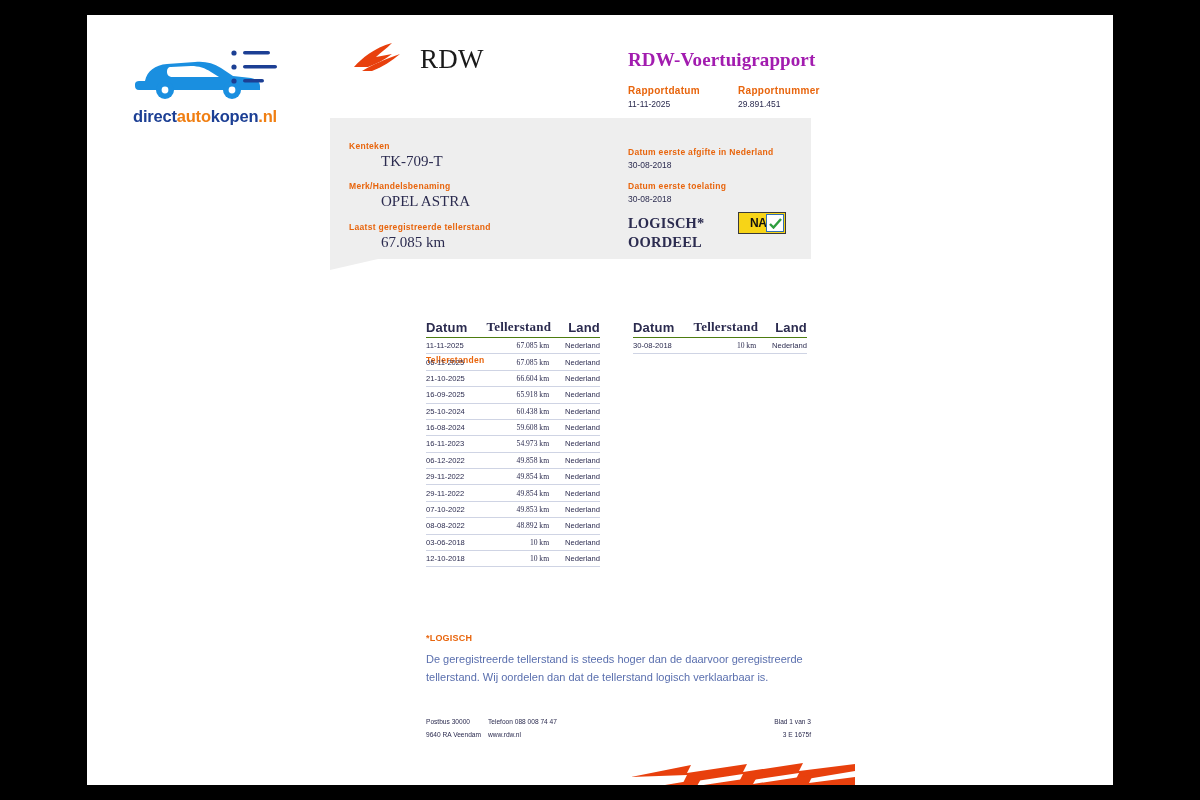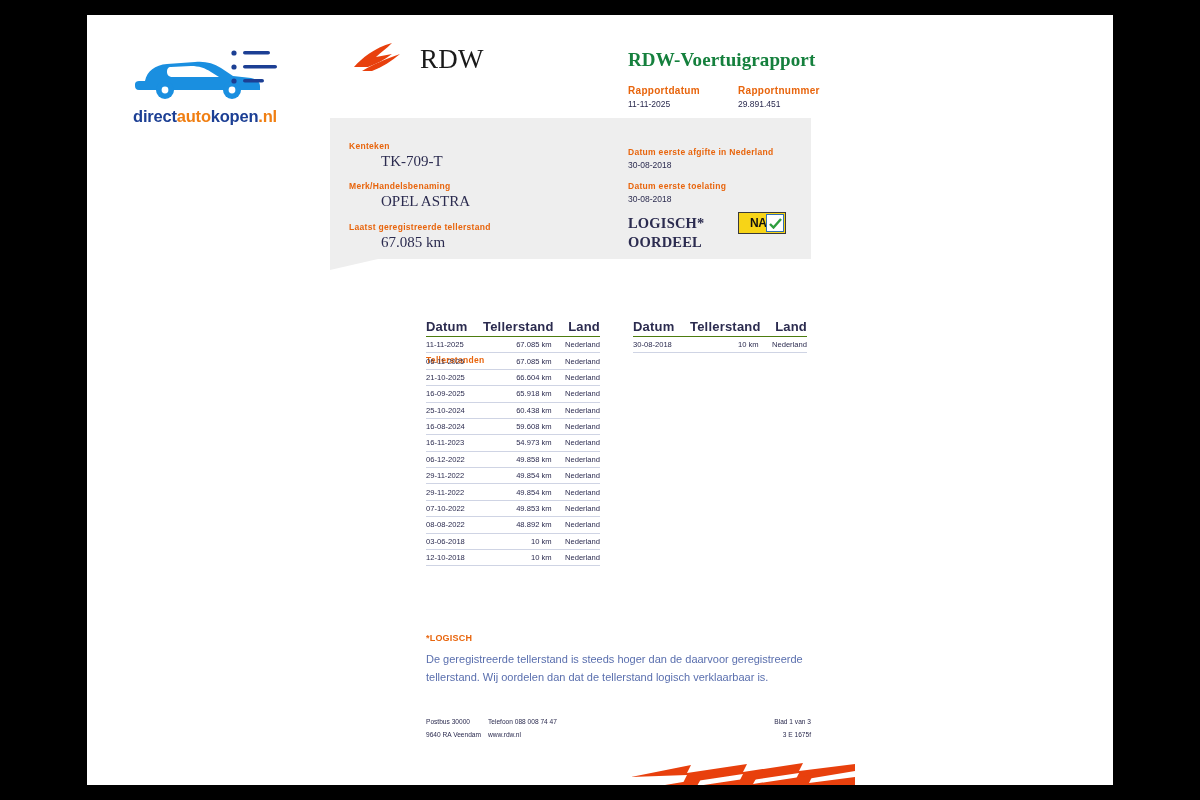--- a/index.html
+++ b/index.html
@@ -43,21 +43,21 @@
     color: #1a1a1a;
     letter-spacing: 0.3px;
   }
 
   .report-head {
     position: absolute; left: 541px; top: 34px;
     width: 320px;
   }
   .report-title {
     font-family: "Liberation Serif", serif;
-    color: #15803d;
+    color: #a21caf;
     font-size: 19px;
     font-weight: bold;
     letter-spacing: 0.1px;
   }
   .report-meta {
     margin-top: 14px;
     display: flex; gap: 30px;
   }
   .meta-col { min-width: 80px; }
   .meta-label {
@@ -145,21 +145,21 @@
   }
   table.odo.left { left: 339px; top: 302px; width: 174px; }
   table.odo.right { left: 546px; top: 302px; width: 174px; }
   table.odo th {
     font-size: 13px; font-weight: bold; color: #2b2b4f;
     border-bottom: 1px solid #4d7c0f;
     padding: 2px 0 2px 0;
     text-align: left;
     letter-spacing: 0.2px;
   }
-  table.odo th.num, table.odo td.num { text-align: right; }
+  table.odo th.num, table.odo td.num { text-align: right; font-family: Liberation Serif, serif; }
   table.odo th.cty, table.odo td.cty { text-align: right; }
   table.odo td {
     padding: 3.2px 0;
     border-bottom: 1px solid #cfd4e4;
   }
   table.odo td.date { width: 62px; }
   table.odo td.num  { width: 62px; padding-right: 2px; }
   table.odo td.cty  { width: 50px; }
 
   

